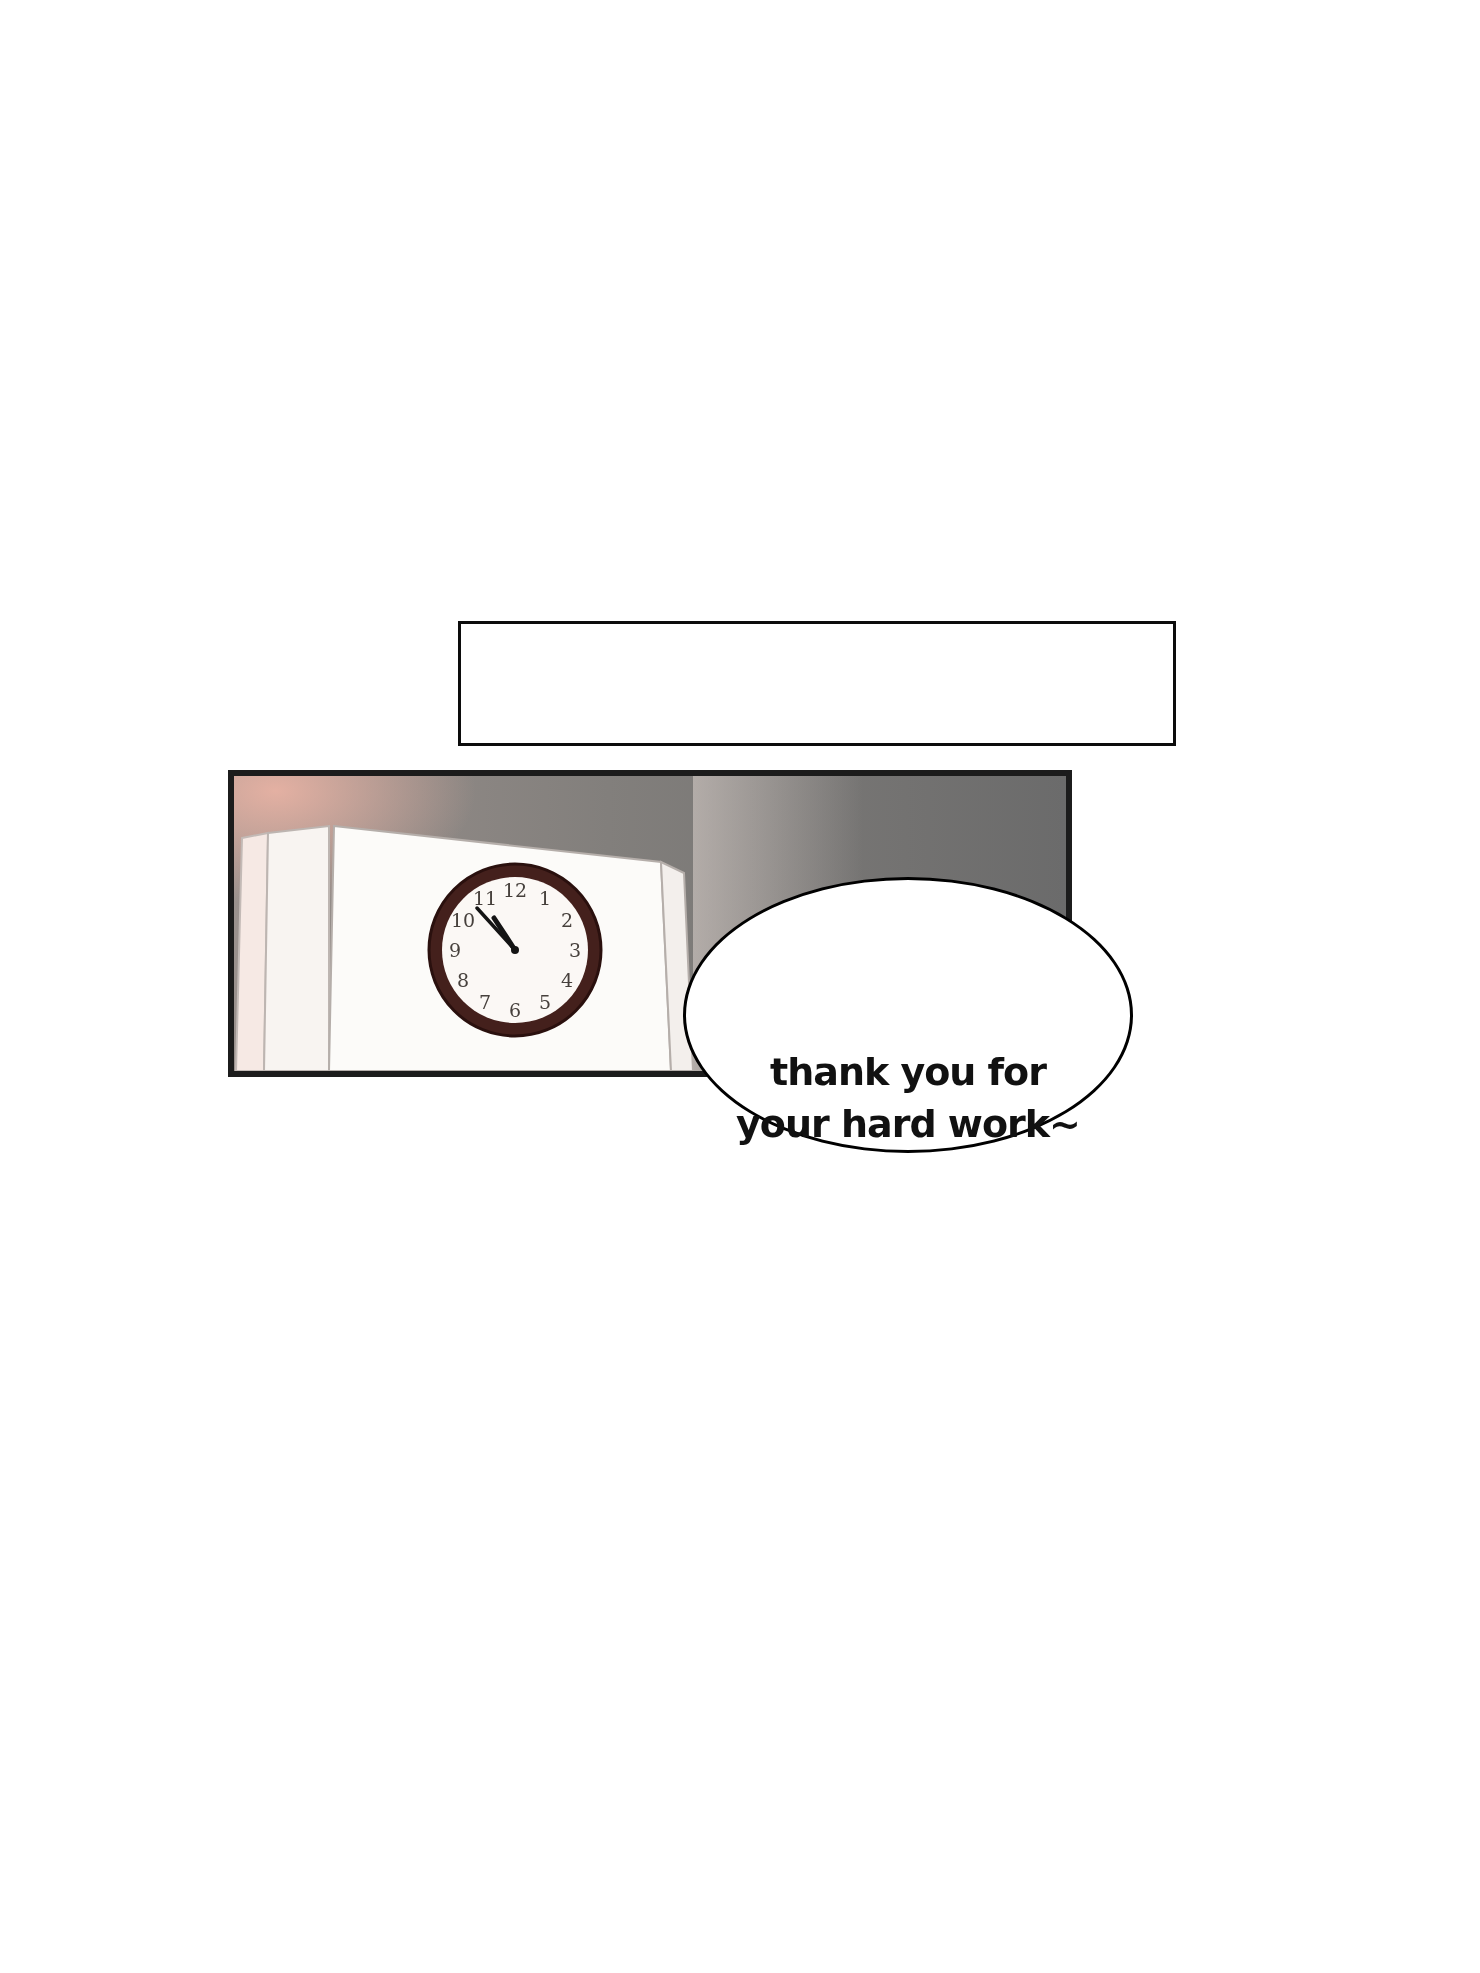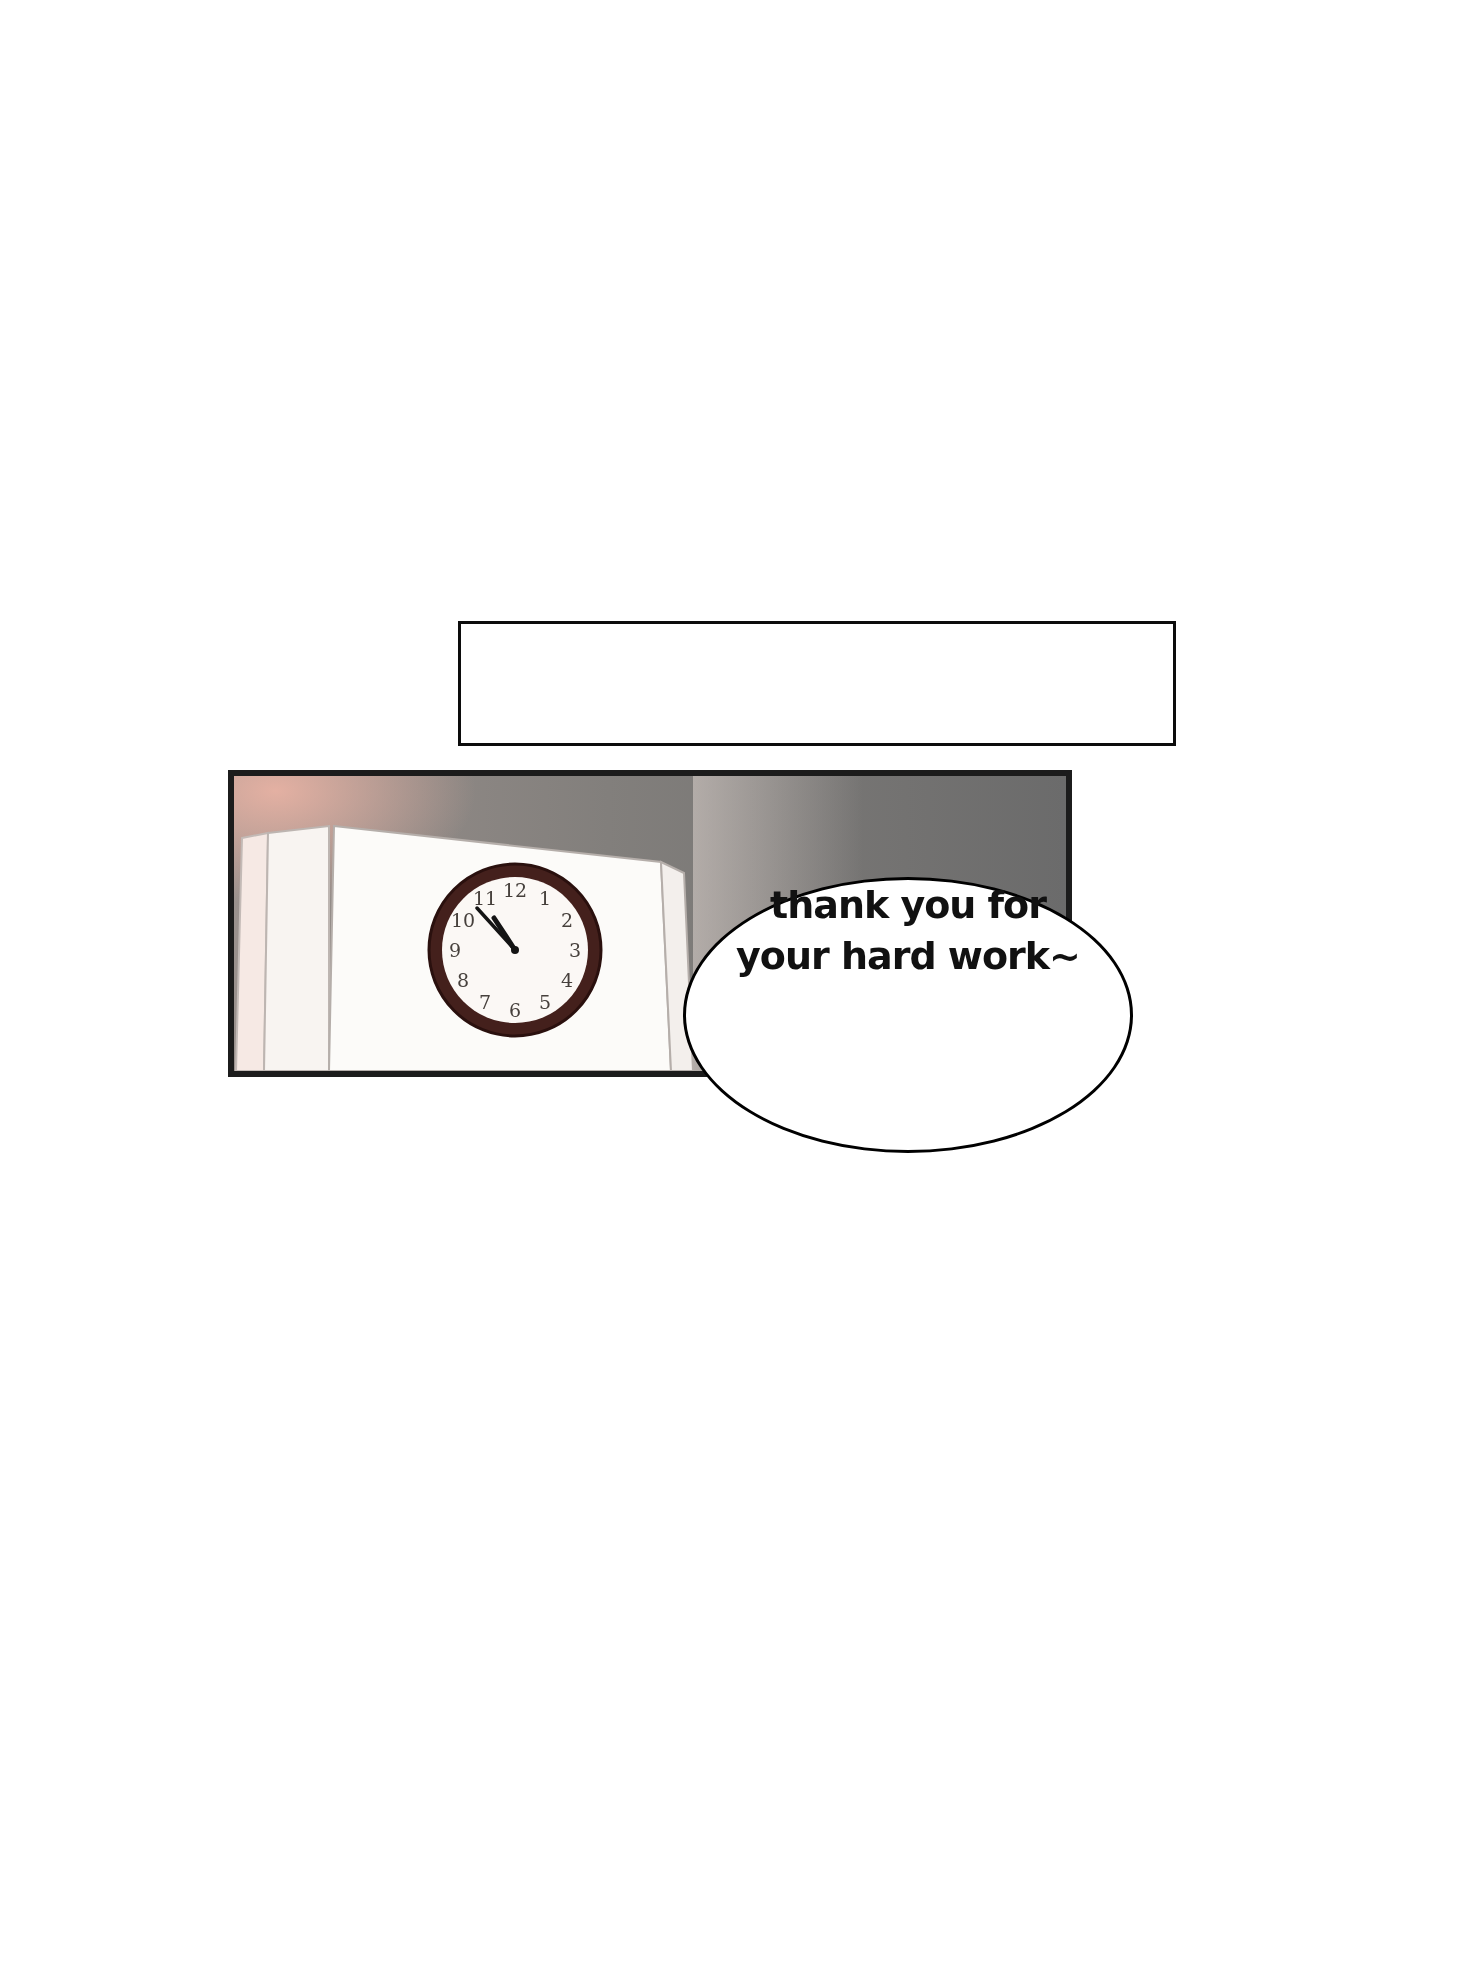--- a/index.html
+++ b/index.html
@@ -51,21 +51,21 @@
     position: absolute;
     left: 683px;
     top: 877px;
     width: 450px;
     height: 276px;
     box-sizing: border-box;
     background: #ffffff;
     border: 3px solid #000000;
     border-radius: 50%;
     display: flex;
-    align-items: flex-start;
+    align-items: flex-end;
     justify-content: center;
     z-index: 3;
   }
   .speech-bubble .bubble-text {
     font-family: "DejaVu Sans", sans-serif;
     font-weight: 700;
     font-size: 38px;
     line-height: 1.35;
     letter-spacing: -1px;
     color: #111111;

